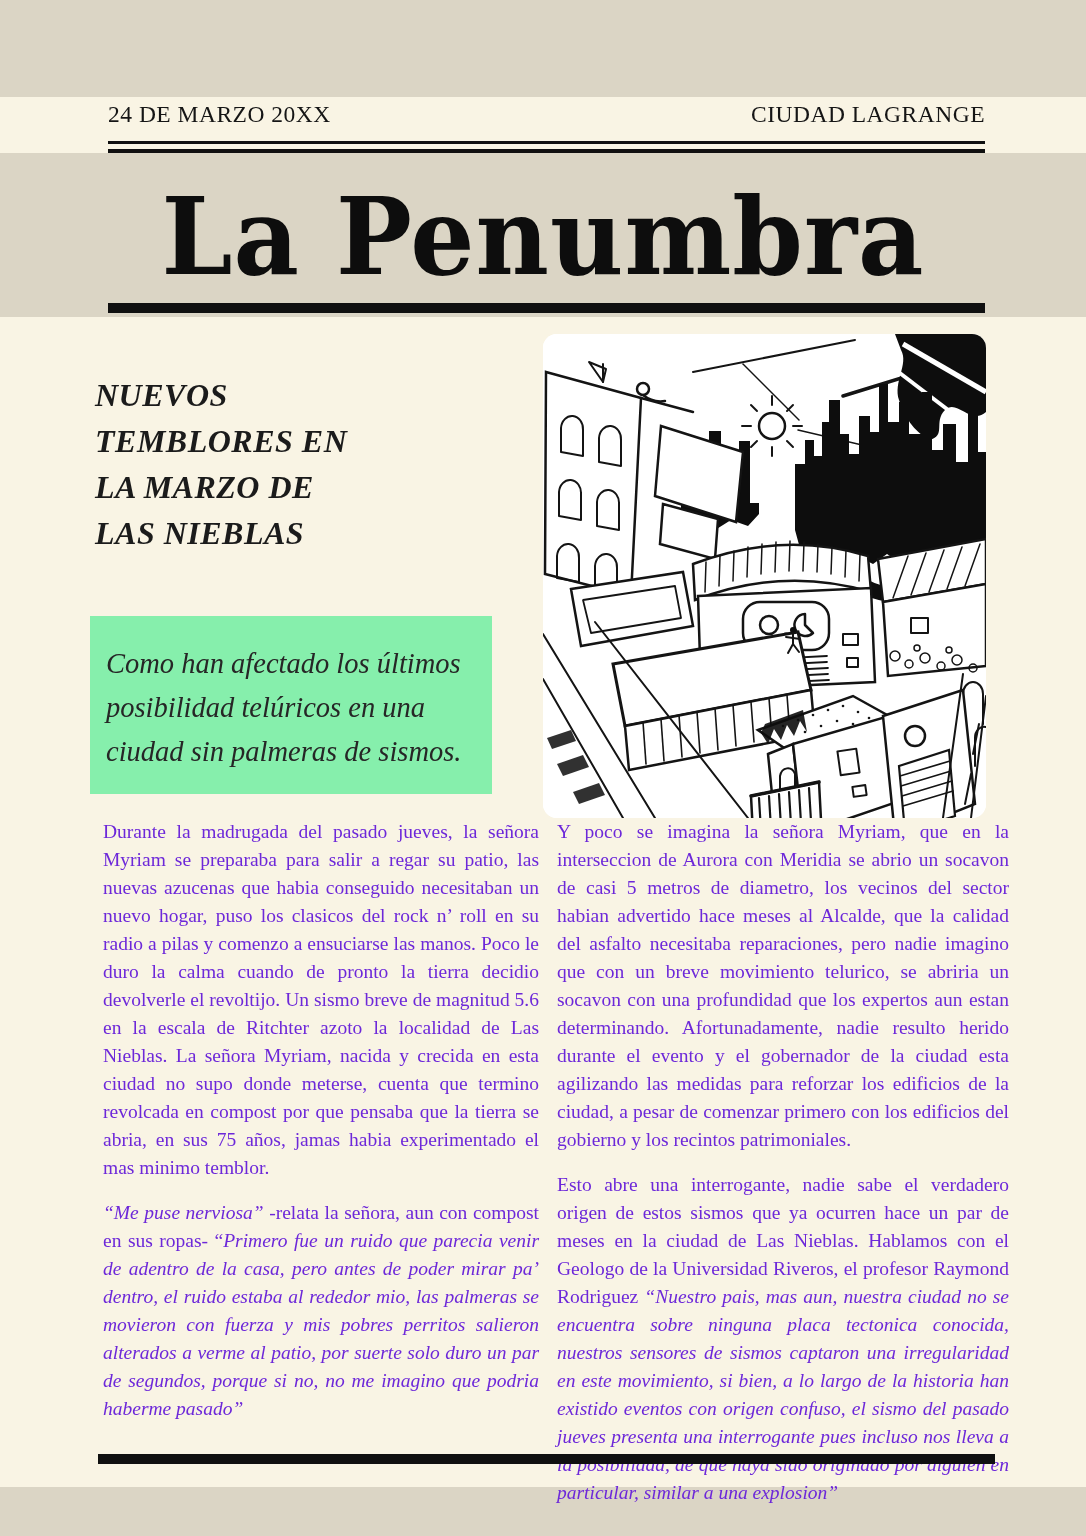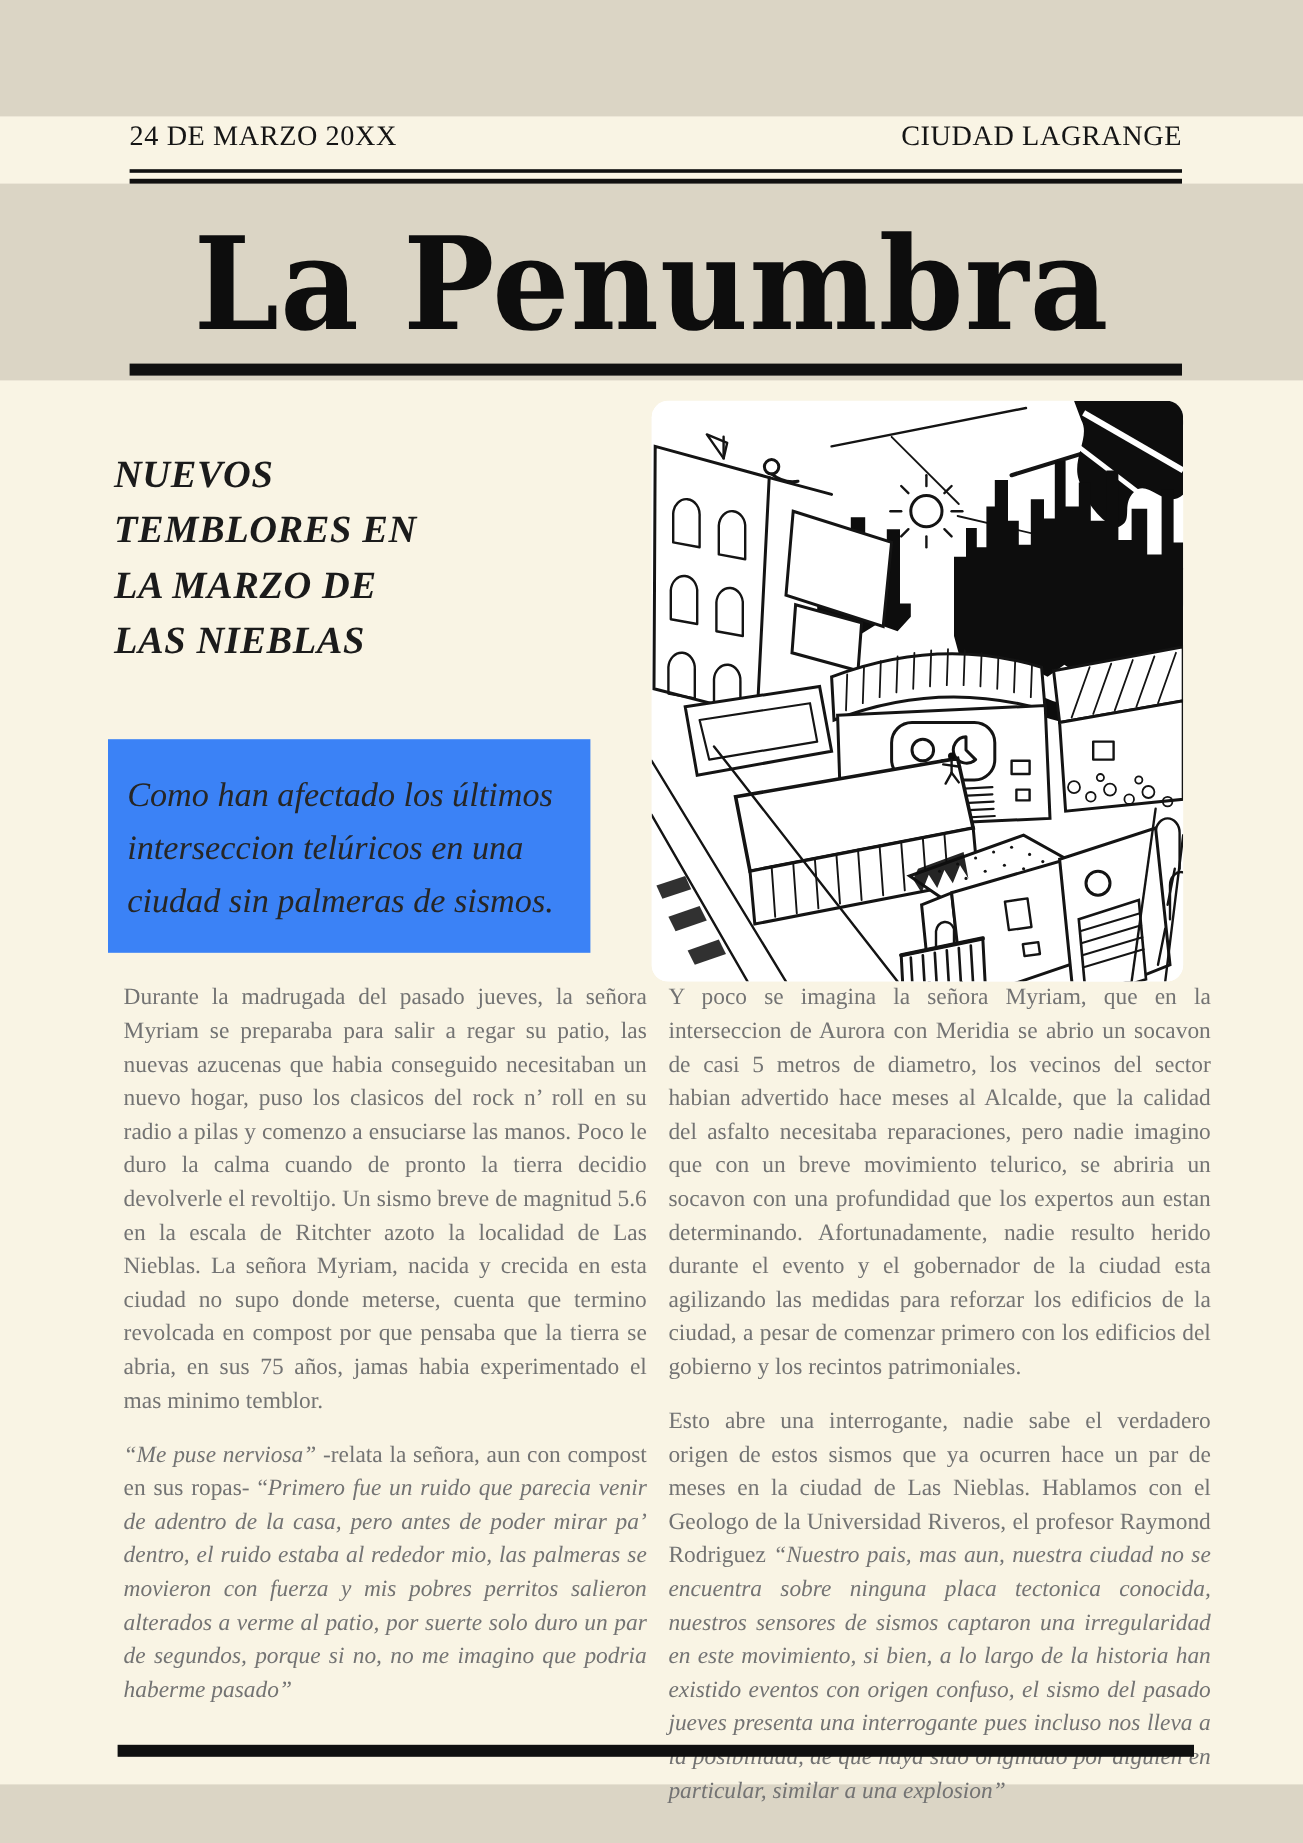--- a/index.html
+++ b/index.html
@@ -12,26 +12,26 @@
   .rule{position:absolute;background:#101010;}
   .header-row{position:absolute;left:108px;top:101px;width:877px;display:flex;justify-content:space-between;align-items:baseline;}
   .header-row .htxt{font-size:23.5px;letter-spacing:.5px;color:#151515;font-family:"Liberation Serif",serif;}
   .masthead-title{position:absolute;left:0;top:163px;width:1086px;text-align:center;
     font-family:"DejaVu Serif",serif;font-weight:bold;font-size:101px;line-height:140px;
     color:#0d0d0d;letter-spacing:1px;transform:scaleY(1.06);transform-origin:top center;}
   .headline{position:absolute;left:95px;top:372px;width:440px;
     font-family:"Liberation Serif",serif;font-weight:700;font-style:italic;
     font-size:32px;line-height:46px;color:#1b1b1b;letter-spacing:.5px;}
   .subhead-box{position:absolute;left:90px;top:616px;width:402px;height:178px;
-    background:#3b82f6;box-sizing:border-box;padding:26px 18px 0 16px;}
+    background:#86efac;box-sizing:border-box;padding:26px 18px 0 16px;}
   .subhead-box .line{font-style:italic;font-size:28.5px;line-height:44px;color:#262626;
     font-family:"Liberation Serif",serif;}
   .illustration{position:absolute;left:543px;top:334px;width:443px;height:484px;
     background:#ffffff;border-radius:14px;overflow:hidden;}
-  .col{position:absolute;top:818px;color:#737373;}
+  .col{position:absolute;top:818px;color:#6d28d9;}
   .col.left{left:103px;width:436px;}
   .col.right{left:557px;width:452px;}
   .para{font-family:"Liberation Serif",serif;font-size:19.5px;line-height:28px;
     text-align:justify;margin:0 0 17px 0;}
   .ital{font-style:italic;}
   .handle{position:absolute;left:105px;top:1386px;font-size:26px;color:#161616;
     font-family:"Liberation Serif",serif;}
   svg .ln{stroke:#141414;fill:none;stroke-linecap:round;stroke-linejoin:round;}
   svg .fb{fill:#0d0d0d;stroke:none;}
   svg .wh{fill:#ffffff;stroke:#141414;}
@@ -58,21 +58,21 @@
 
   <div class="headline">
     <div>NUEVOS</div>
     <div>TEMBLORES EN</div>
     <div>LA MARZO DE</div>
     <div>LAS NIEBLAS</div>
   </div>
 
   <div class="subhead-box">
     <div class="line">Como han afectado los últimos</div>
-    <div class="line">interseccion telúricos en una</div>
+    <div class="line">posibilidad telúricos en una</div>
     <div class="line">ciudad sin palmeras de sismos.</div>
   </div>
 
   <div class="illustration">
     <svg width="443" height="484" viewBox="0 0 443 484" xmlns="http://www.w3.org/2000/svg">
       <rect x="0" y="0" width="443" height="484" fill="#ffffff"></rect>
 
       <line class="ln" x1="150" y1="38" x2="312" y2="6" stroke-width="2"></line>
       <line class="ln" x1="300" y1="62" x2="443" y2="18" stroke-width="3.5"></line>
       <line class="ln" x1="255" y1="96" x2="443" y2="140" stroke-width="1.5"></line>

